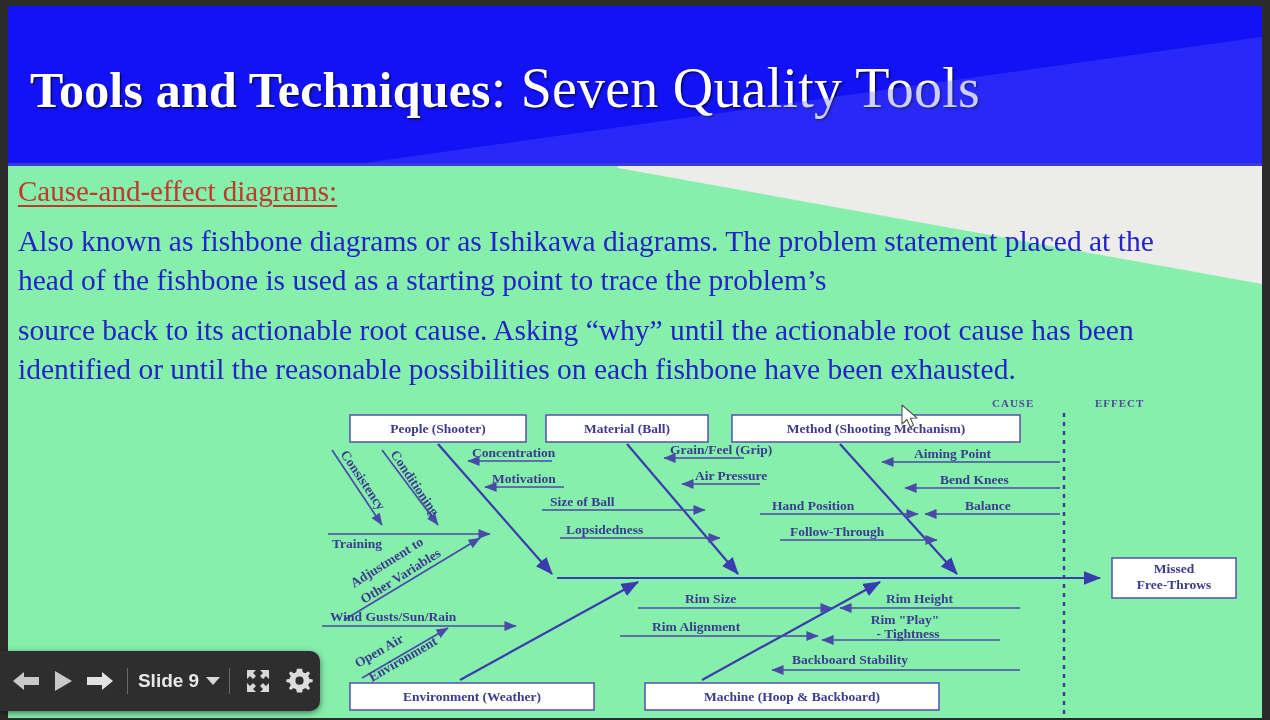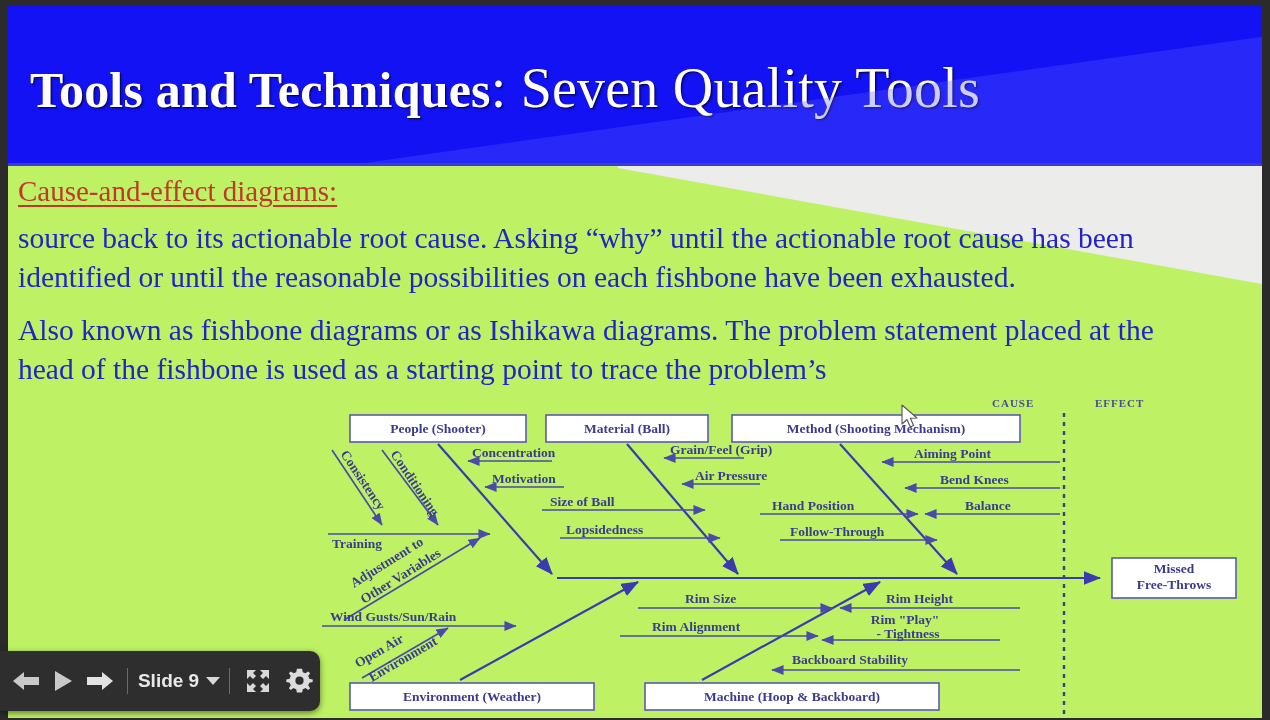--- a/index.html
+++ b/index.html
@@ -13,21 +13,21 @@
     position: relative;
     width: 1270px; height: 720px;
     background: #2b2b2b;
   }
 
   
   #slide-canvas {
     position: absolute;
     left: 8px; top: 6px;
     width: 1254px; height: 712px;
-    background: #bef264;
+    background: #86efac;
     overflow: hidden;
     padding-left: 44px;
   }
 
   
   #header-band {
     position: absolute;
     left: 0; top: 0;
     width: 1254px; height: 157px;
     background: #1212f5;
@@ -161,22 +161,22 @@
     <div id="header-band">
       <div id="header-title">
         <span class="t-bold">Tools and Techniques</span><span class="t-reg">: Seven Quality Tools</span>
       </div>
     </div>
     <div id="header-underline"></div>
     <div id="gray-wedge"></div>
 
     <div id="body-text">
       <div id="sub-heading">Cause-and-effect diagrams:</div>
+      <div class="para" id="para-1">Also known as fishbone diagrams or as Ishikawa diagrams. The problem statement placed at the head of the fishbone is used as a starting point to trace the problem’s</div>
       <div class="para" id="para-2">source back to its actionable root cause. Asking “why” until the actionable root cause has been identified or until the reasonable possibilities on each fishbone have been exhausted.</div>
-      <div class="para" id="para-1">Also known as fishbone diagrams or as Ishikawa diagrams. The problem statement placed at the head of the fishbone is used as a starting point to trace the problem’s</div>
     </div>
 
     <div id="fishbone">
       <svg width="924" height="330" viewBox="0 0 924 330" xmlns="http://www.w3.org/2000/svg">
         <defs>
           <marker id="ah" markerWidth="9" markerHeight="9" refX="7.5" refY="3.2" orient="auto">
             <path d="M0,0 L8,3.2 L0,6.4 z" fill="#3b3bb0"></path>
           </marker>
           <marker id="ahs" markerWidth="8" markerHeight="8" refX="6.8" refY="2.9" orient="auto">
             <path d="M0,0 L7.2,2.9 L0,5.8 z" fill="#4a4aa8"></path>

